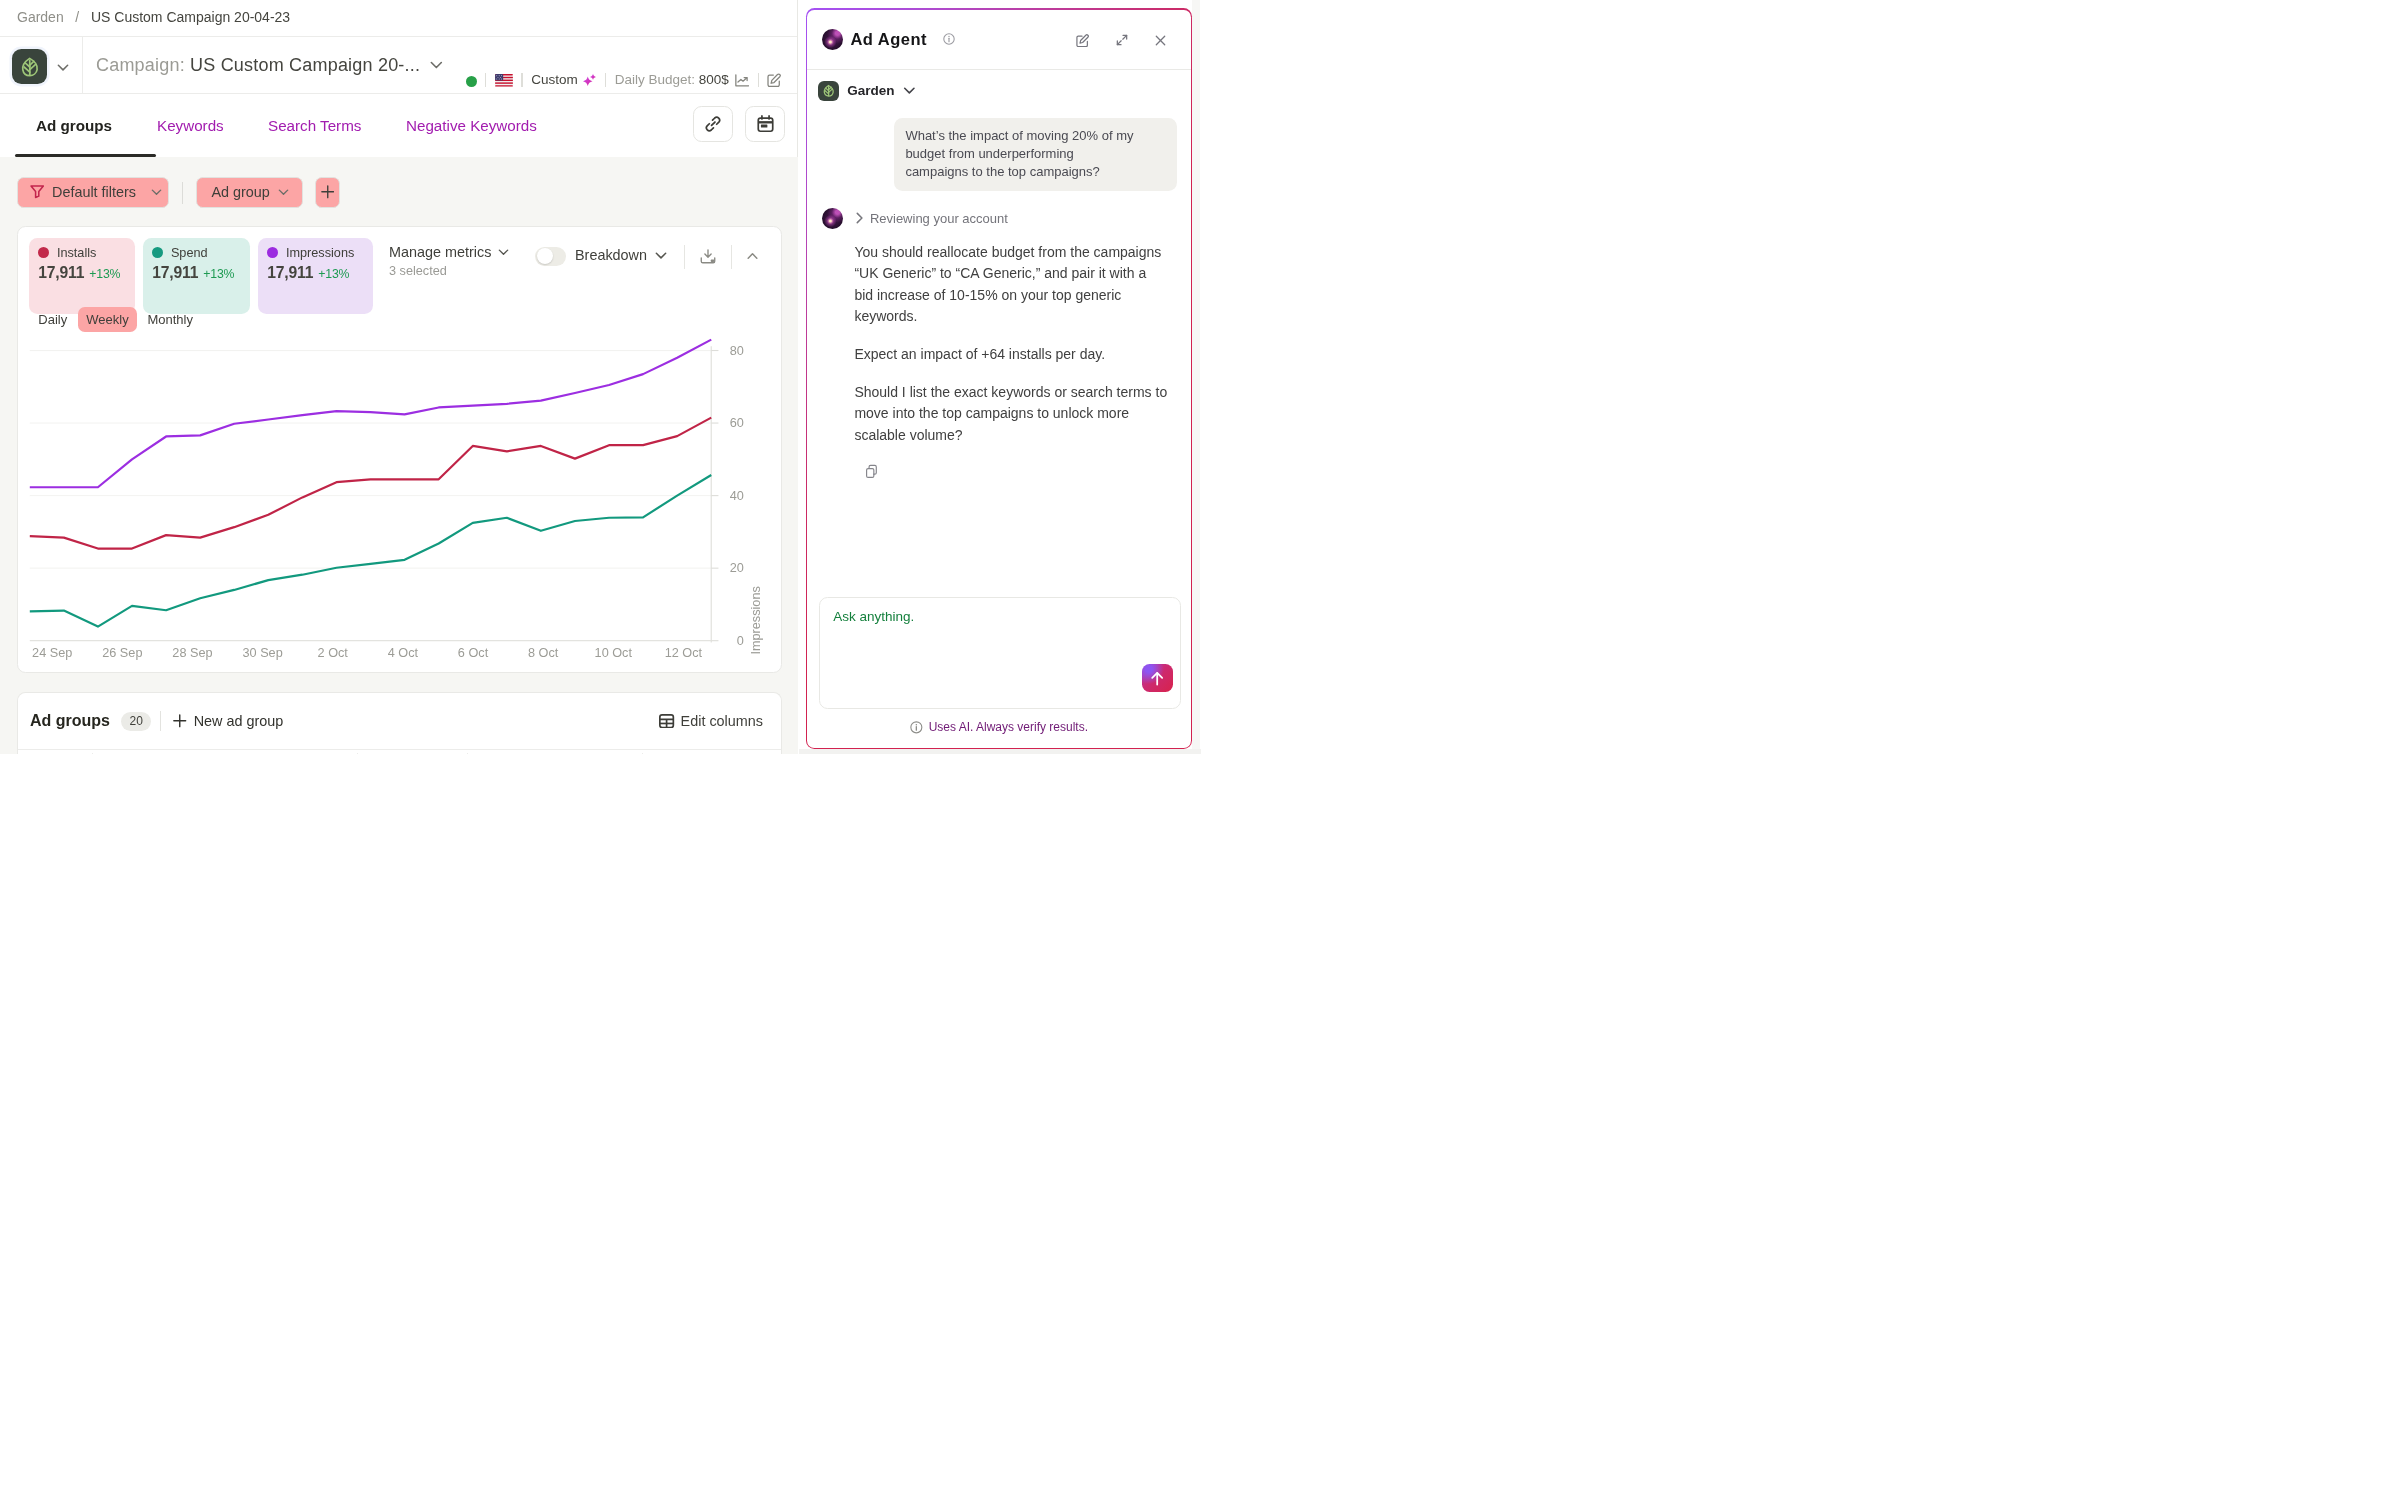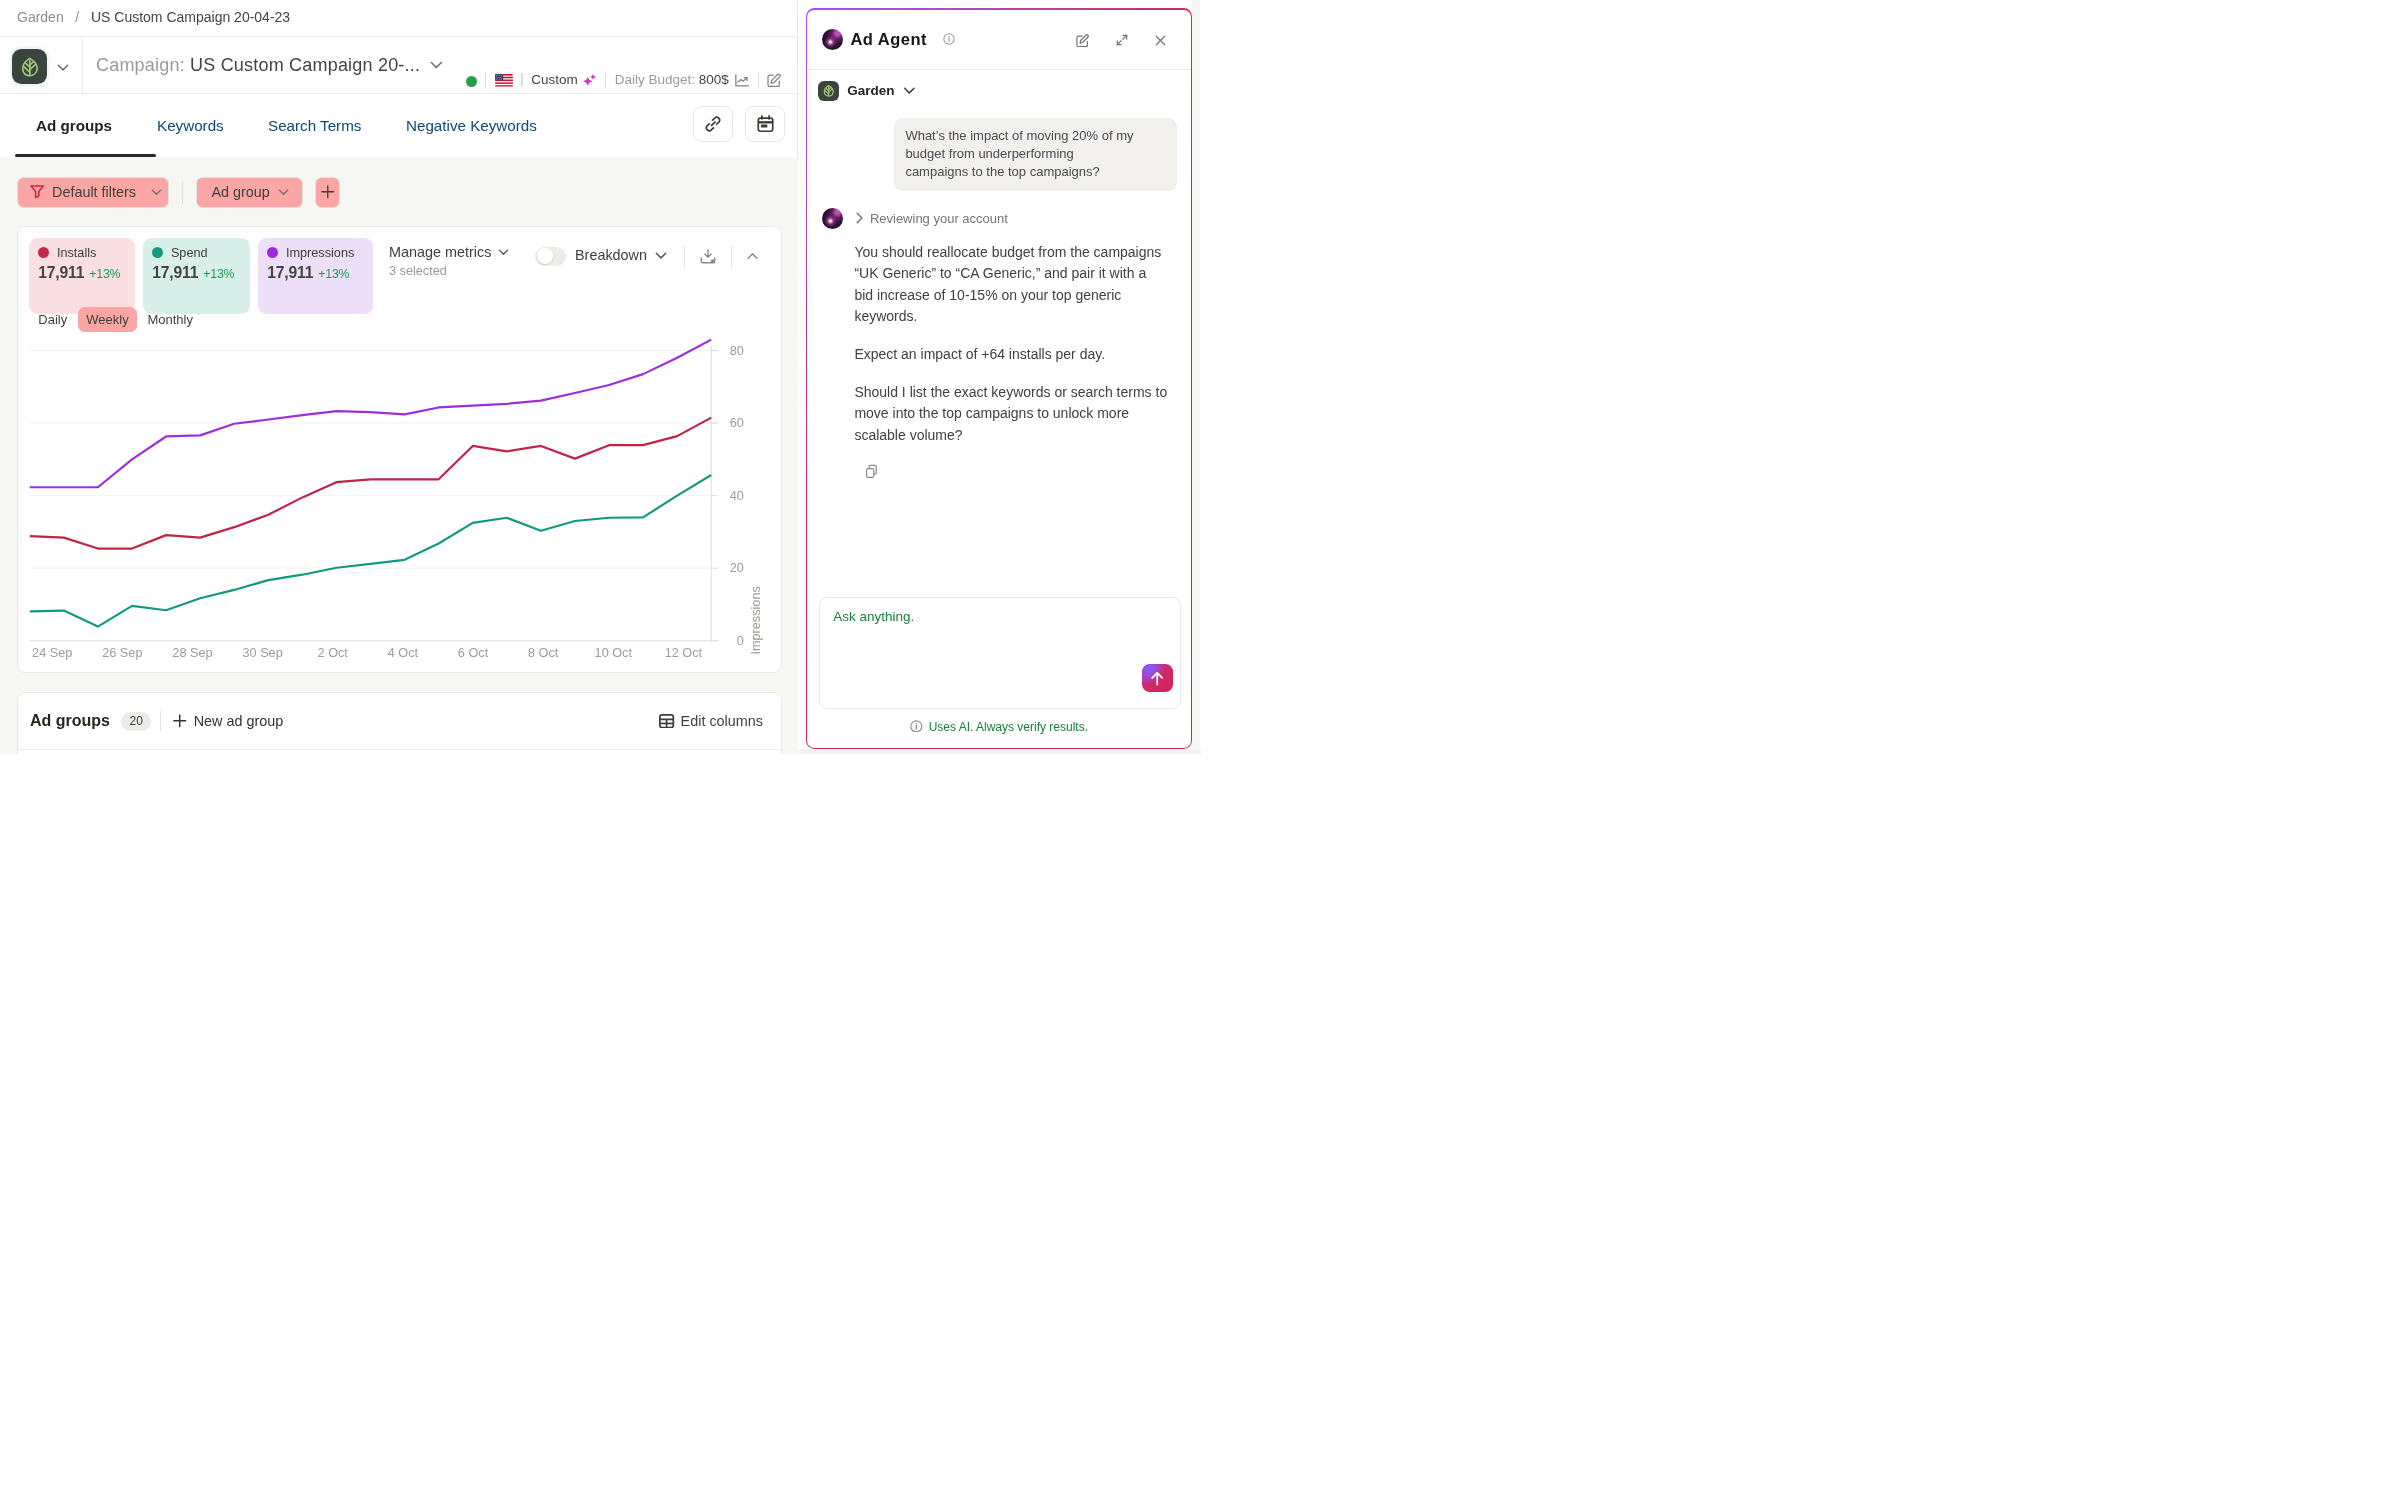--- a/index.html
+++ b/index.html
@@ -15,21 +15,21 @@
   .appicon { border-radius:9.3px; background:#39443c; display:flex; align-items:center; justify-content:center; }
   #hdr .appicon { position:absolute; left:12px; top:12px; width:35px; height:35px; box-shadow:0 0 0 2.5px #f0f4fc; }
   #hdr .chev1 { position:absolute; left:57px; top:27px; }
   #title { position:absolute; left:96px; top:0; height:100%; display:flex; align-items:center; font-size:18px; letter-spacing:0.2px; color:#45453f; }
   #title .g { color:#9b9b95; }
   #hmeta { position:absolute; right:15.2px; top:-6px; height:100%; display:flex; align-items:flex-end; font-size:13.5px; color:#45453f; }
   .mdiv { width:1.3px; height:14.4px; background:#dedeD9; margin:0 8.5px; }
   .dot { width:11px; height:11px; border-radius:50%; background:#27a048; }
   
   #tabs { position:absolute; left:0; top:96px; width:100%; height:61px; background:#fff; }
-  .tab { position:absolute; top:21px; font-size:15.2px; color:#0c4a6e; }
+  .tab { position:absolute; top:21px; font-size:15.2px; color:#a21caf; }
   #tabs .active { font-weight:bold; color:#23231f; }
   #tabs .bar { position:absolute; left:15.2px; top:58px; width:141px; height:2.5px; background:#2b2b27; border-radius:1.7px; }
   .icobtn { position:absolute; top:10.2px; width:40px; height:36px; background:#fff; border:0.8px solid #e5e5e1; border-radius:8.5px; display:flex; align-items:center; justify-content:center; }
   
   #content { position:absolute; left:0; top:157px; width:798px; height:598px; background:#f6f6f3; }
   .btn { background:#fca5a5; border:0.8px solid #e2e2df; border-radius:6.8px; display:flex; align-items:center; font-size:14.4px; color:#3f3f3a; }
   #fbtn1 { position:absolute; left:17px; top:19.5px; width:152px; height:31px; padding-left:12px; gap:7.6px; }
   #fdiv { position:absolute; left:182px; top:24.6px; width:1.3px; height:22px; background:#dcdcd8; }
   #fbtn2 { position:absolute; left:196px; top:19.5px; width:107px; height:31px; padding-left:14.4px; gap:8.5px; }
   #fbtn3 { position:absolute; left:315px; top:19.5px; width:25.4px; height:31px; justify-content:center; }
@@ -380,16 +380,16 @@
   .gtile { width:20.3px; height:20.3px; border-radius:6px; background:#39443c; display:flex; align-items:center; justify-content:center; }
   #bubble { position:absolute; left:87px; top:108px; width:283px; background:#f1f0ec; border-radius:8.5px; padding:9.7px 0 9.7px 11px; font-size:13px; line-height:18px; color:#4a4a52; white-space:nowrap; }
   #reviewing { position:absolute; left:14.4px; top:198px; display:flex; align-items:center;  font-size:13px; color:#74747b; }
   #reviewing svg { margin-left:13.5px; } #reviewing span { margin-left:6px; }
   #aimsg { position:absolute; left:47px; top:232px; width:339px; font-size:14px; line-height:21.6px; color:#404040; white-space:nowrap; }
   #aimsg p + p { margin-top:16px; }
   #copyic { position:absolute; left:57px; top:454px; }
   #askbox { position:absolute; left:11.4px; top:587px; width:362px; height:112px; border:0.8px solid #e8e8e4; border-radius:8.5px; background:#fff; }
   #askbox > span { position:absolute; left:13.5px; top:11px; font-size:13.5px; color:#15803d; }
   #send { position:absolute; right:6.8px; bottom:15.2px; width:31px; height:28px; border-radius:7.6px; background:radial-gradient(circle at 22% 18%, #8d55f2 0 10%, rgba(141,85,242,0) 45%), linear-gradient(135deg, #b13ab9 0%, #cc2a71 45%, #d8224b 100%); display:flex; align-items:center; justify-content:center; }
-  #pfoot { position:absolute; left:0; top:710px; width:100%; display:flex; align-items:flex-start; justify-content:center; gap:6px; font-size:12px; color:#15803d; }
+  #pfoot { position:absolute; left:0; top:710px; width:100%; display:flex; align-items:flex-end; justify-content:center; gap:6px; font-size:12px; color:#701a75; }
   .av2 { flex:none; }
 </style>
 
 
 </body></html>

